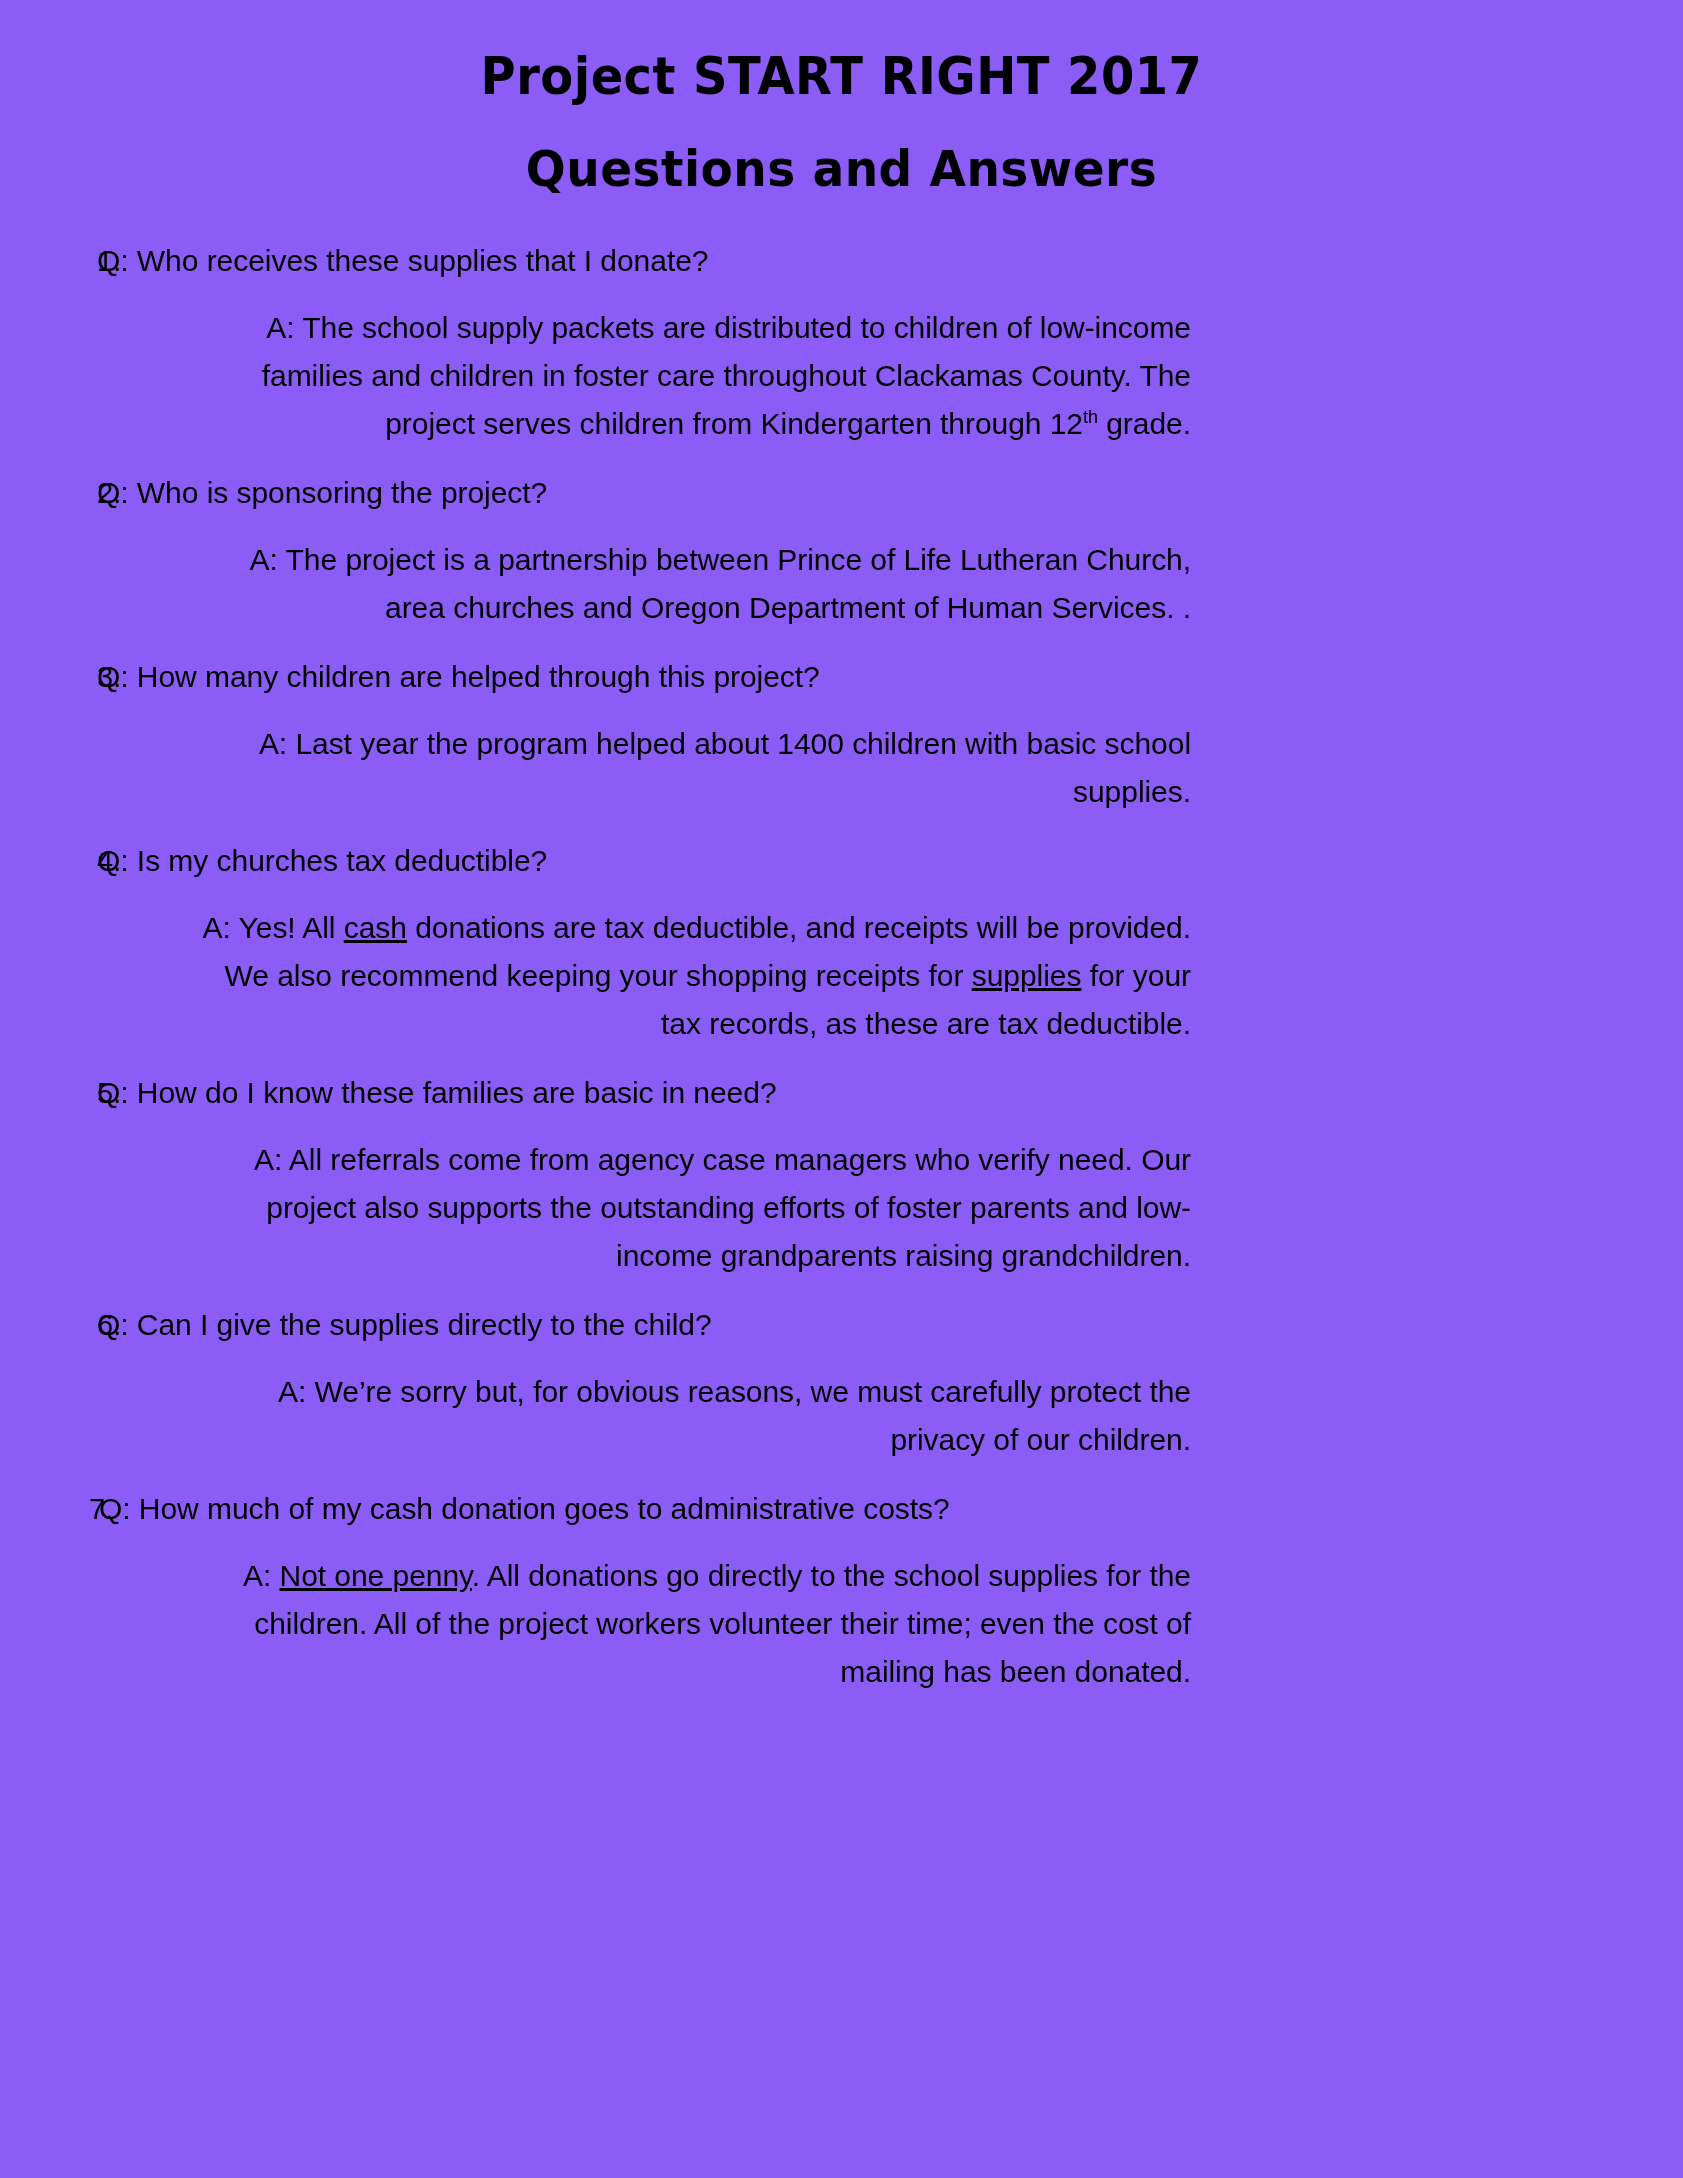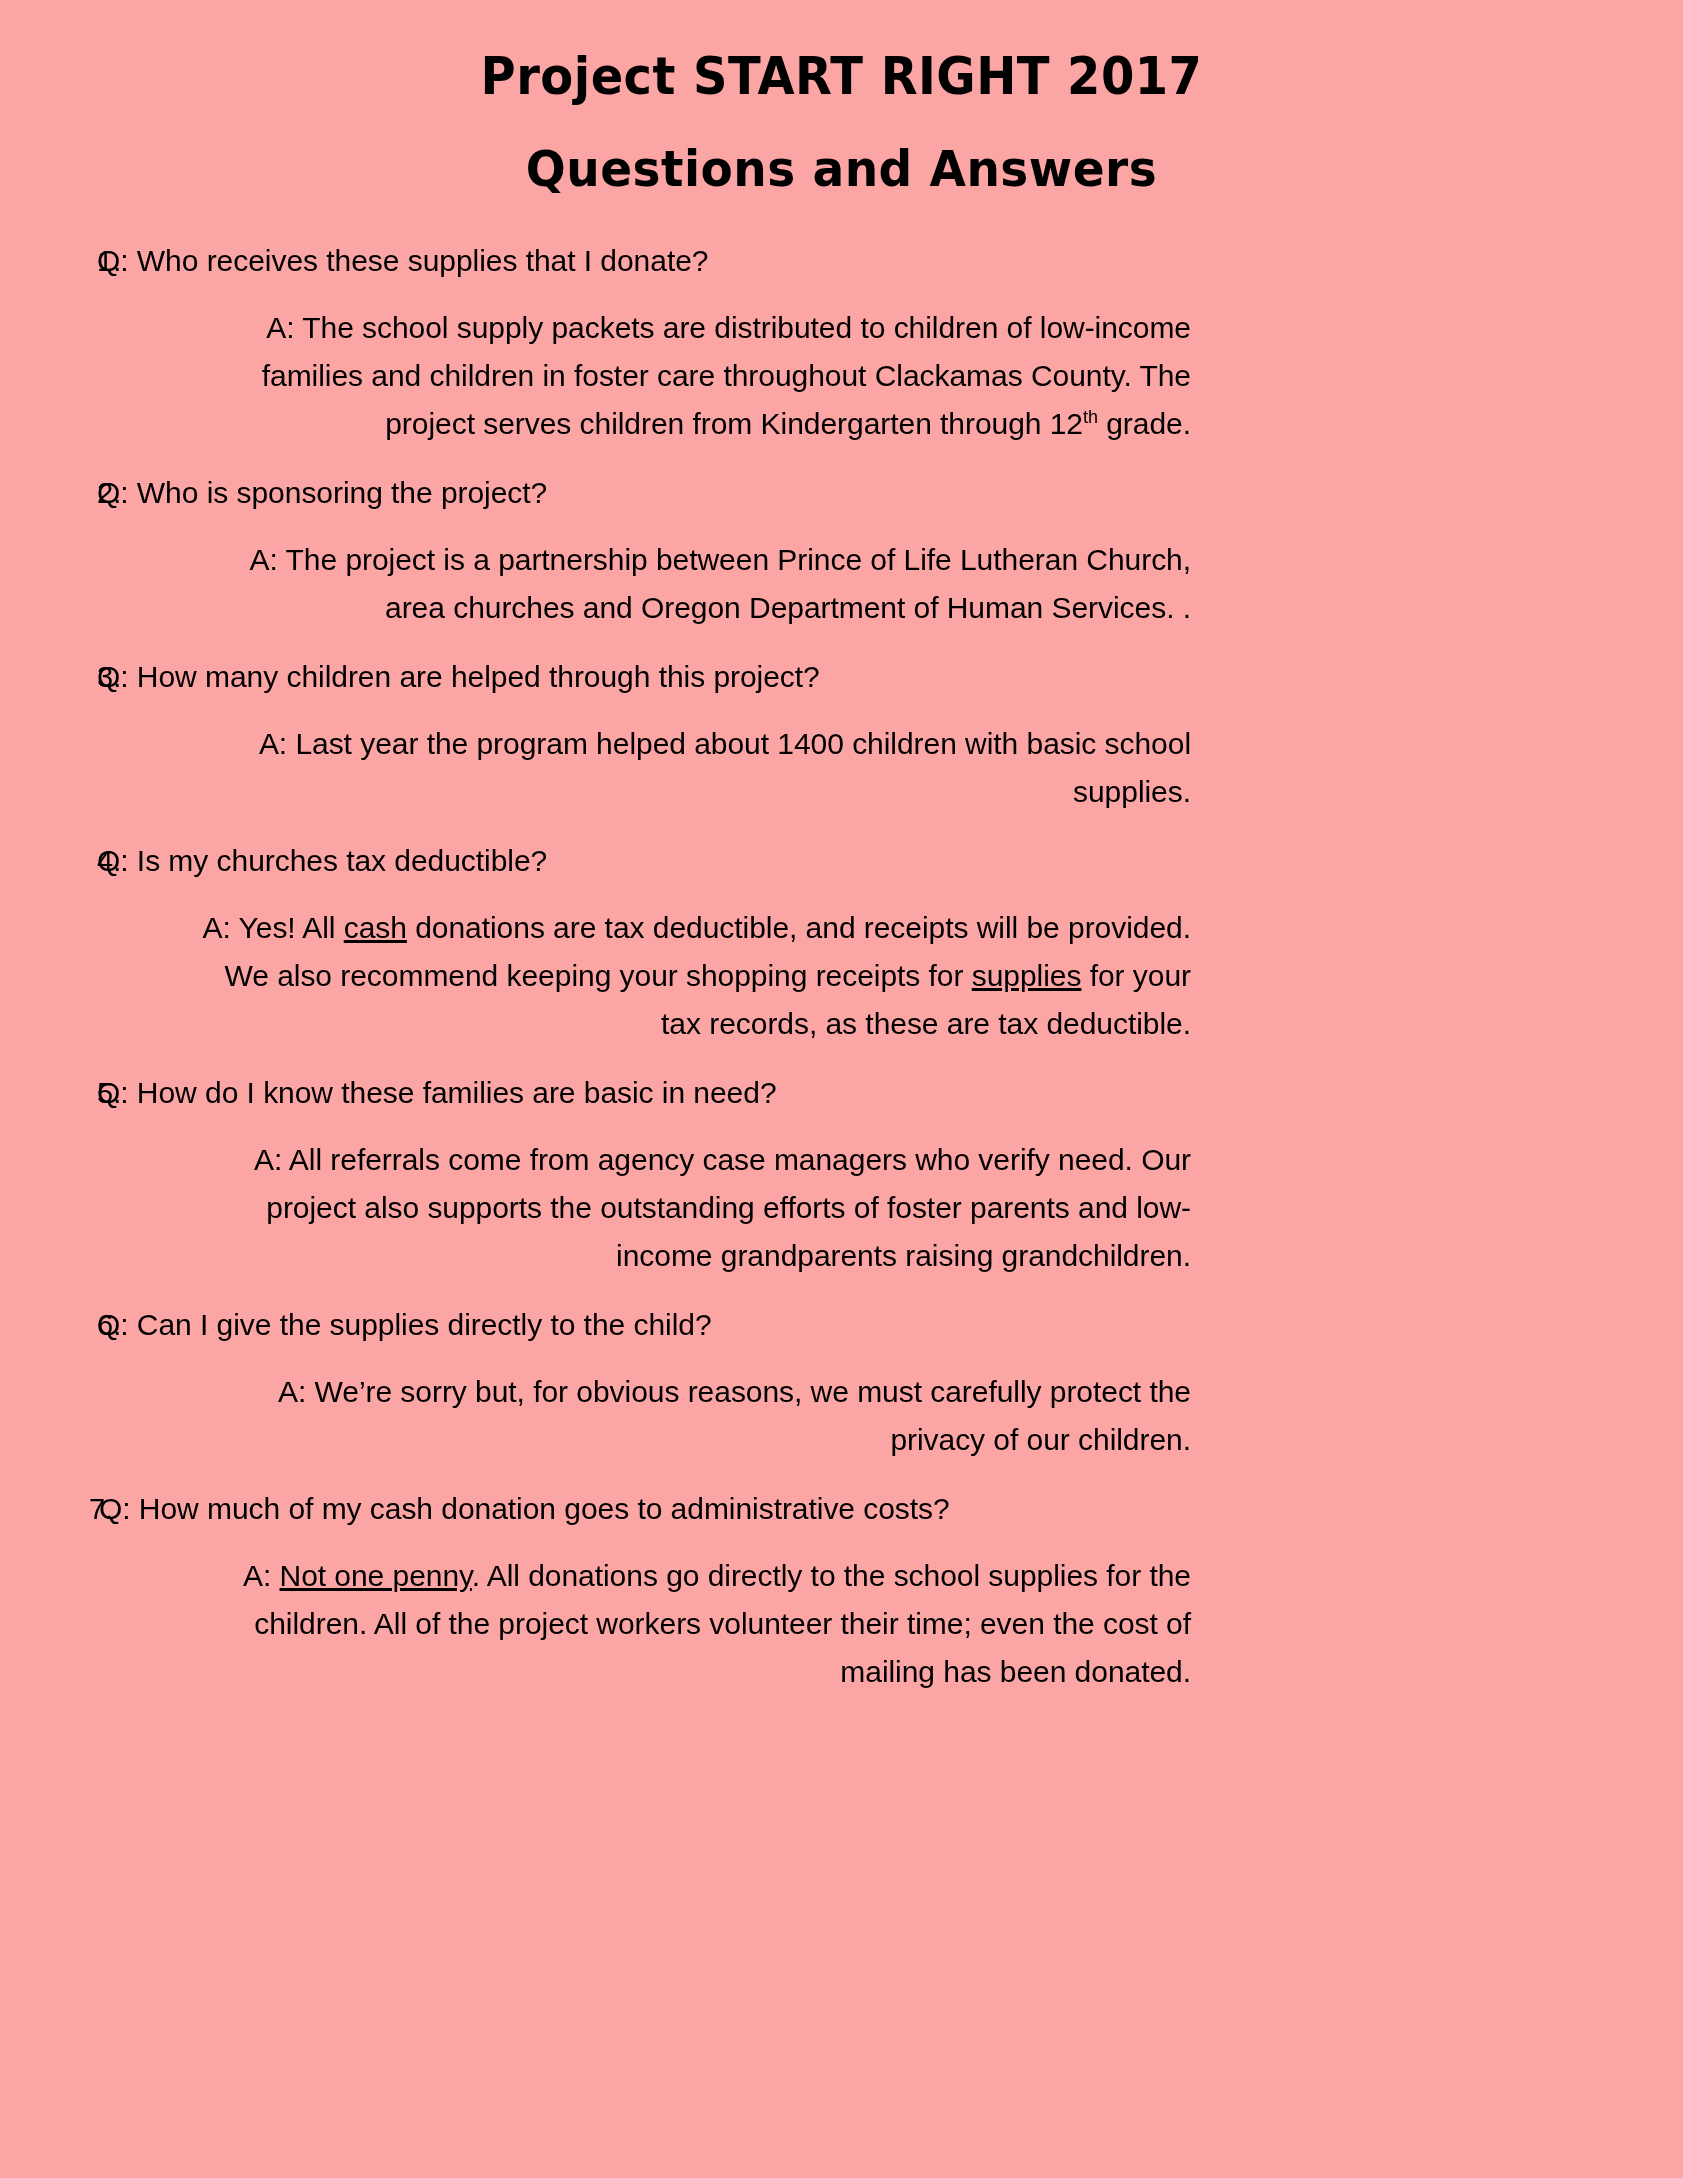--- a/index.html
+++ b/index.html
@@ -11,21 +11,21 @@
     width: 1683px;
     height: 2178px;
     font-family: "Liberation Sans", sans-serif;
     color: #000000;
     -webkit-font-smoothing: antialiased;
   }
   .page {
     position: relative;
     width: 1683px;
     height: 2178px;
-    background: #fca5a5;
+    background: #8b5cf6;
     box-sizing: border-box;
     padding: 0;
     overflow: hidden;
   }
   .doc-title,
   .doc-subtitle {
     text-align: center;
     font-family: "DejaVu Sans", sans-serif;
     font-weight: bold;
     color: #000;

